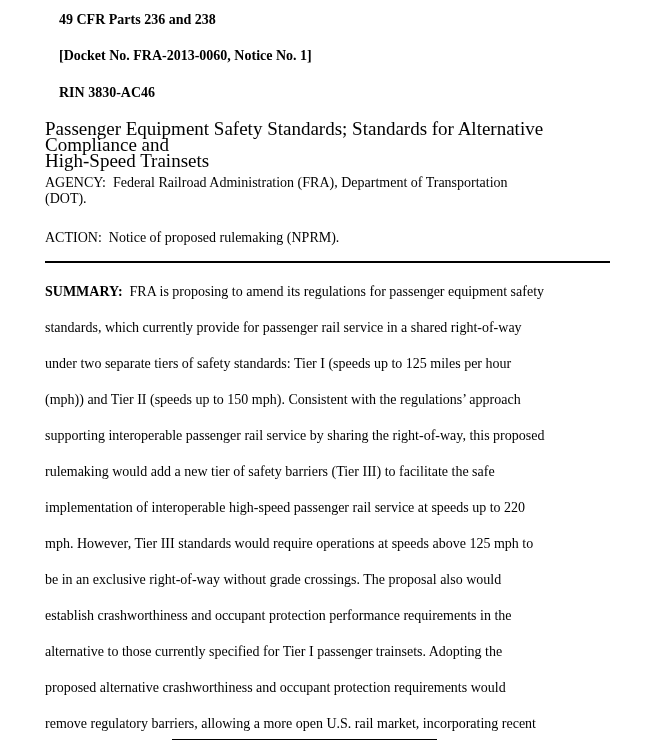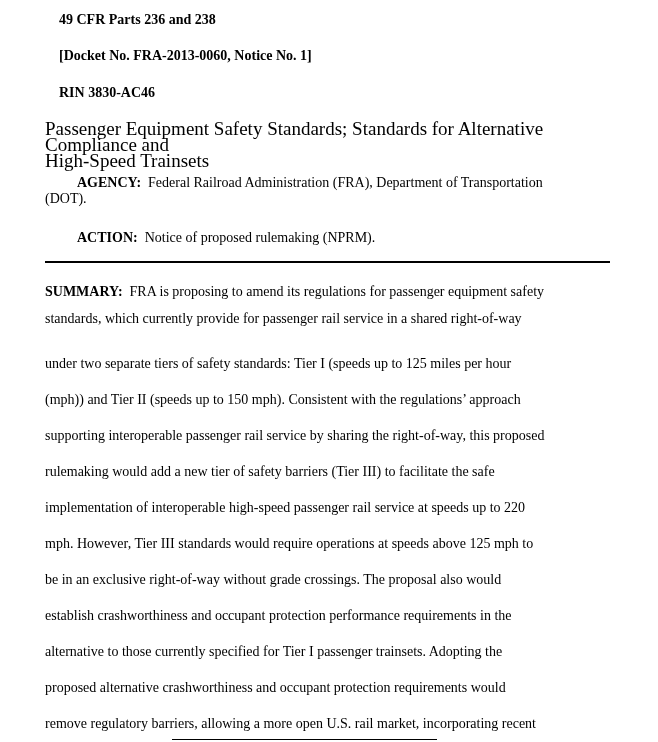--- a/index.html
+++ b/index.html
@@ -15,21 +15,21 @@
       margin-left: 6px;
     }
     .title {
       position: absolute; left: 45px; top: 121px; width: 575px;
       font-weight: normal; font-size: 19px; line-height: 16px;
     }
     .field {
       position: absolute; left: 45px; width: 560px;
       font-size: 14px; line-height: 16px;
     }
-    .field .lbl { font-weight: bold; margin-left: 32px; }
+    .field .lbl { font-weight: normal; }
     .divider {
       position: absolute; left: 45px; top: 261px; width: 565px; height: 2px;
       background: #000000;
     }
     .body-line {
       position: absolute; left: 45px;
       font-size: 14px; line-height: 16px; white-space: nowrap;
     }
     .body-line .lbl { font-weight: bold; }
     .footnote-rule {
@@ -56,21 +56,21 @@
 
 <div class="field" style="top:230px;">
   <span class="lbl">ACTION:</span>&nbsp; <span>Notice of proposed rulemaking (NPRM).</span>
 </div>
 
 <div class="divider"></div>
 
 <div class="body-line" style="top:284px;">
   <span class="lbl">SUMMARY:</span>&nbsp; <span>FRA is proposing to amend its regulations for passenger equipment safety</span>
 </div>
-<div class="body-line" style="top:311px;">standards, which currently provide for passenger rail service in a shared right-of-way</div>
+<div class="body-line" style="top:320px;">standards, which currently provide for passenger rail service in a shared right-of-way</div>
 <div class="body-line" style="top:356px;">under two separate tiers of safety standards: Tier I (speeds up to 125 miles per hour</div>
 <div class="body-line" style="top:392px;">(mph)) and Tier II (speeds up to 150 mph).  Consistent with the regulations’ approach</div>
 <div class="body-line" style="top:428px;">supporting interoperable passenger rail service by sharing the right-of-way, this proposed</div>
 <div class="body-line" style="top:464px;">rulemaking would add a new tier of safety barriers (Tier III) to facilitate the safe</div>
 <div class="body-line" style="top:500px;">implementation of interoperable high-speed passenger rail service at speeds up to 220</div>
 <div class="body-line" style="top:536px;">mph.  However, Tier III standards would require operations at speeds above 125 mph to</div>
 <div class="body-line" style="top:572px;">be in an exclusive right-of-way without grade crossings.  The proposal also would</div>
 <div class="body-line" style="top:608px;text-align:right;">establish crashworthiness and occupant protection performance requirements in the</div>
 <div class="body-line" style="top:644px;">alternative to those currently specified for Tier I passenger trainsets.  Adopting the</div>
 <div class="body-line" style="top:680px;">proposed alternative crashworthiness and occupant protection requirements would</div>

